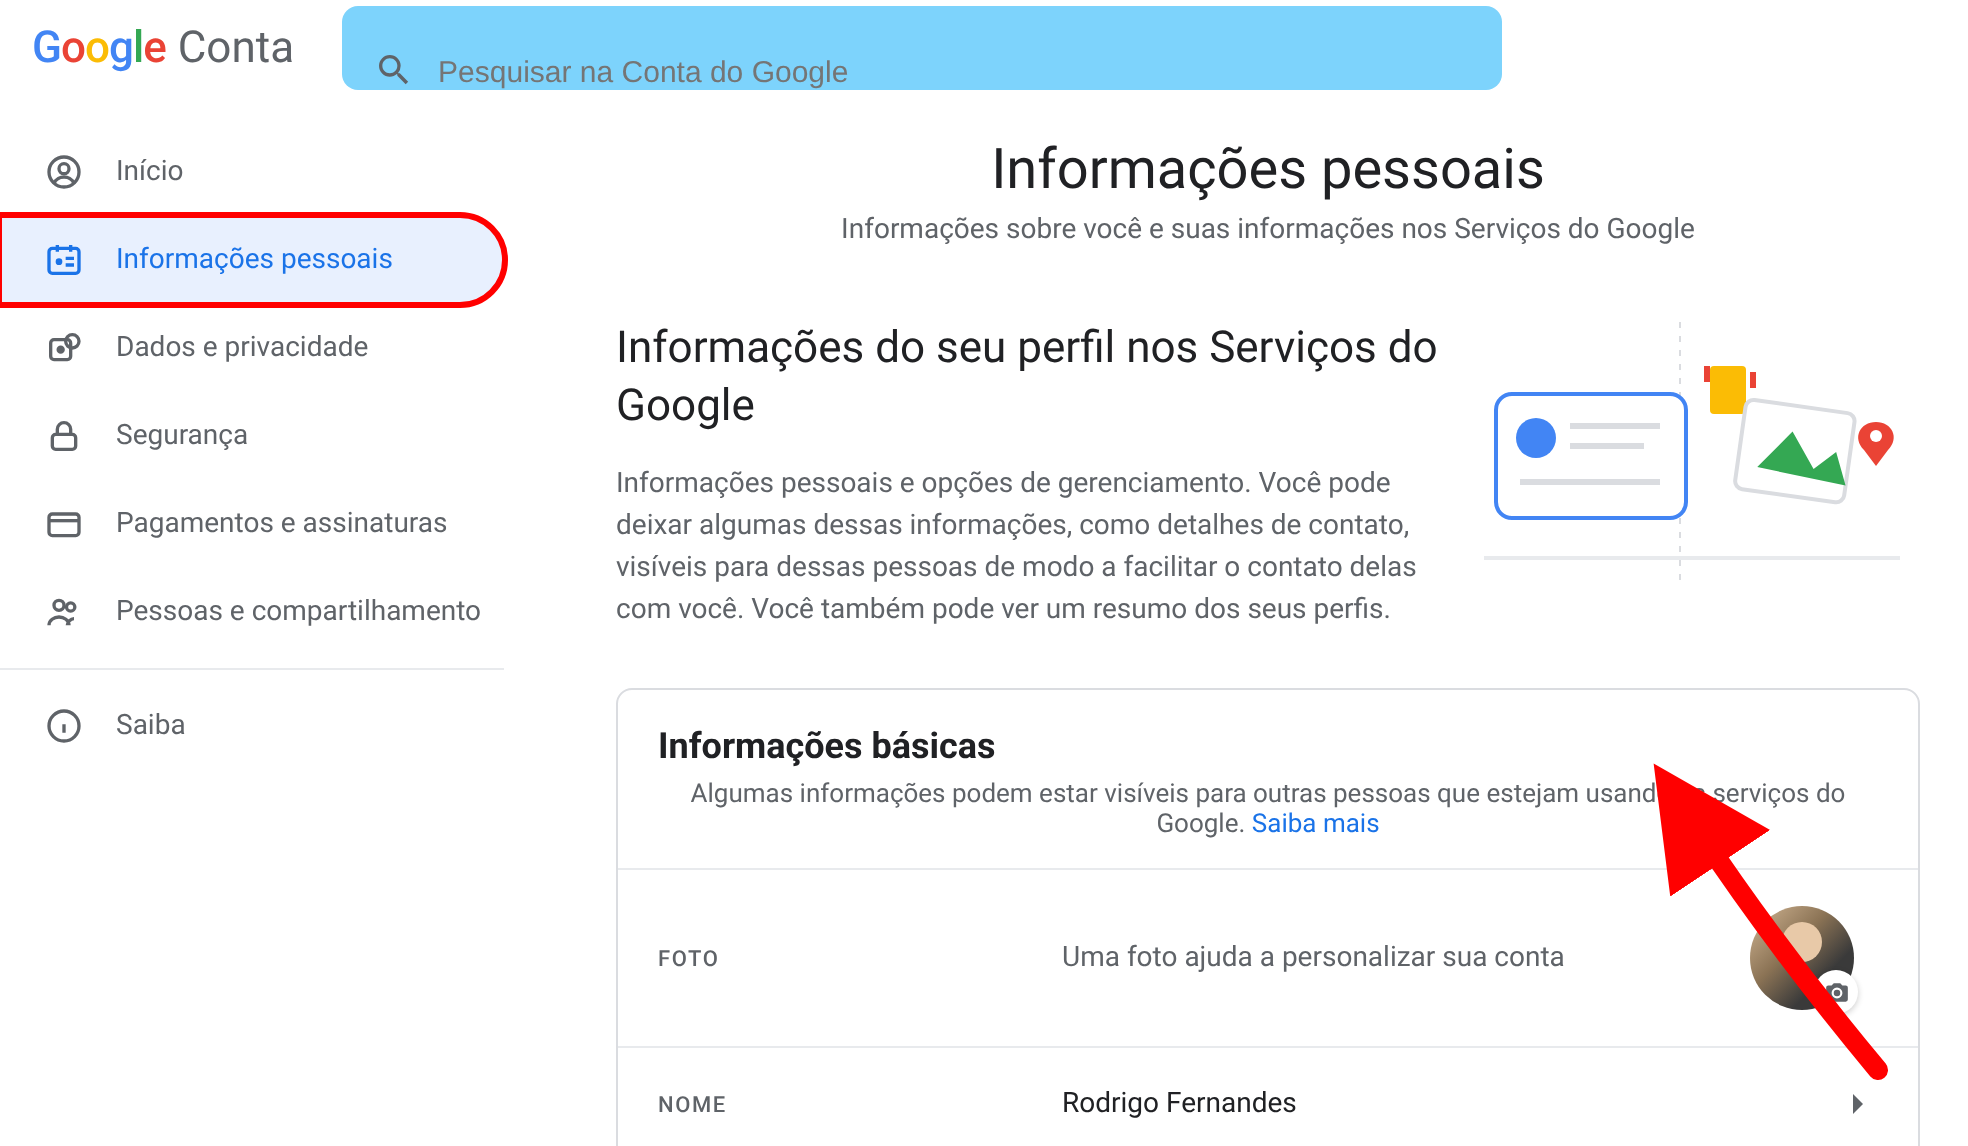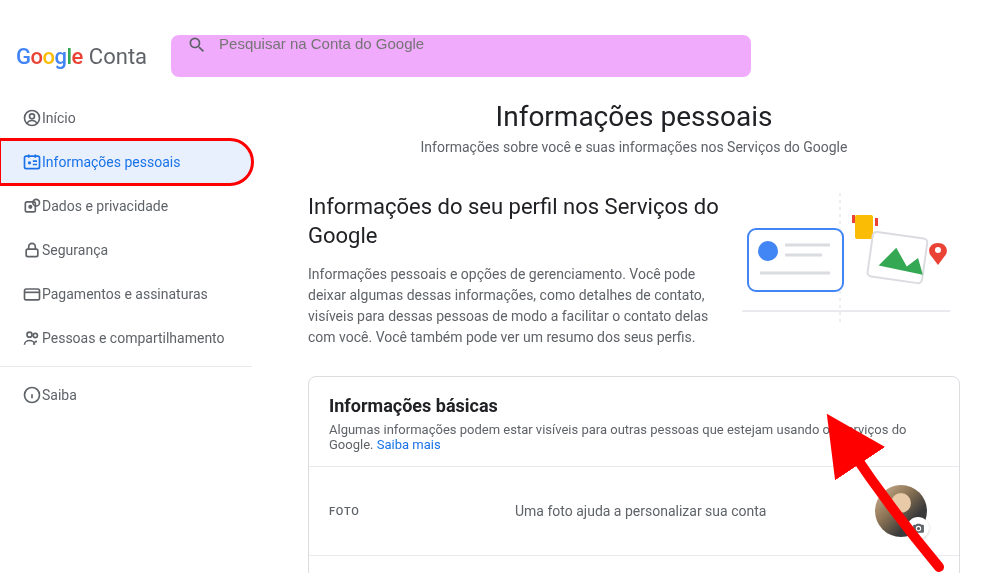--- a/index.html
+++ b/index.html
@@ -9,21 +9,20 @@
       color: #202124;
       width: 984px;
       height: 573px;
       overflow: hidden;
     }
     .header {
       display: flex;
       align-items: center;
       padding: 8px 16px;
       height: 48px;
-      margin-top: 32px;
     }
     .logo {
       display: flex;
       align-items: center;
       gap: 4px;
       margin-right: 24px;
     }
     .logo-google {
       font-size: 22px;
       font-weight: 500;
@@ -36,24 +35,24 @@
     .logo-conta {
       font-size: 22px;
       color: #5f6368;
       font-weight: 400;
       margin-left: 2px;
     }
     .search-bar {
       flex: 1;
       max-width: 580px;
       height: 42px;
-      background: #f0abfc;
+      background: #7dd3fc;
       border-radius: 8px;
       display: flex;
-      align-items: flex-start;
+      align-items: flex-end;
       padding: 0 16px;
     }
     .search-icon { color: #5f6368; margin-right: 12px; display:flex;}
     .search-input {
       border: none;
       background: transparent;
       outline: none;
       font-size: 15px;
       flex: 1;
       color: #5f6368;
@@ -68,21 +67,21 @@
     }
     .nav-item {
       display: flex;
       align-items: center;
       height: 44px;
       padding: 0 0 0 22px;
       border-radius: 0 22px 22px 0;
       cursor: pointer;
       color: #5f6368;
       font-size: 14px;
-      gap: 0;
+      gap: 16px;
       position: relative;
     }
     .nav-item.active {
       background: #e8f0fe;
       color: #1a73e8;
     }
     .nav-item.highlighted {
       outline: 3px solid #ff0000;
       outline-offset: -1px;
     }
@@ -139,33 +138,34 @@
     .card-title {
       font-size: 18px;
       padding: 0 20px;
       margin-bottom: 6px;
       color:#202124;
     }
     .card-subtitle {
       font-size: 13px;
       color: #5f6368;
       padding: 0 20px 14px 20px;
+      text-align: center;
     }
     .learn-more { color: #1a73e8; cursor: pointer; }
     .row {
       display: flex;
       align-items: center;
       padding: 18px 20px;
       border-top: 1px solid #e8eaed;
       cursor: pointer;
       position: relative;
     }
     .row:first-of-type { border-top: 1px solid #e8eaed; }
     .row-label {
-      width: 186px;
+      width: 202px;
       font-size: 11px;
       letter-spacing: 0.8px;
       color: #5f6368;
       text-transform: uppercase;
       font-weight: 500;
     }
     .row-value {
       flex: 1;
       font-size: 14px;
       color: #202124;

